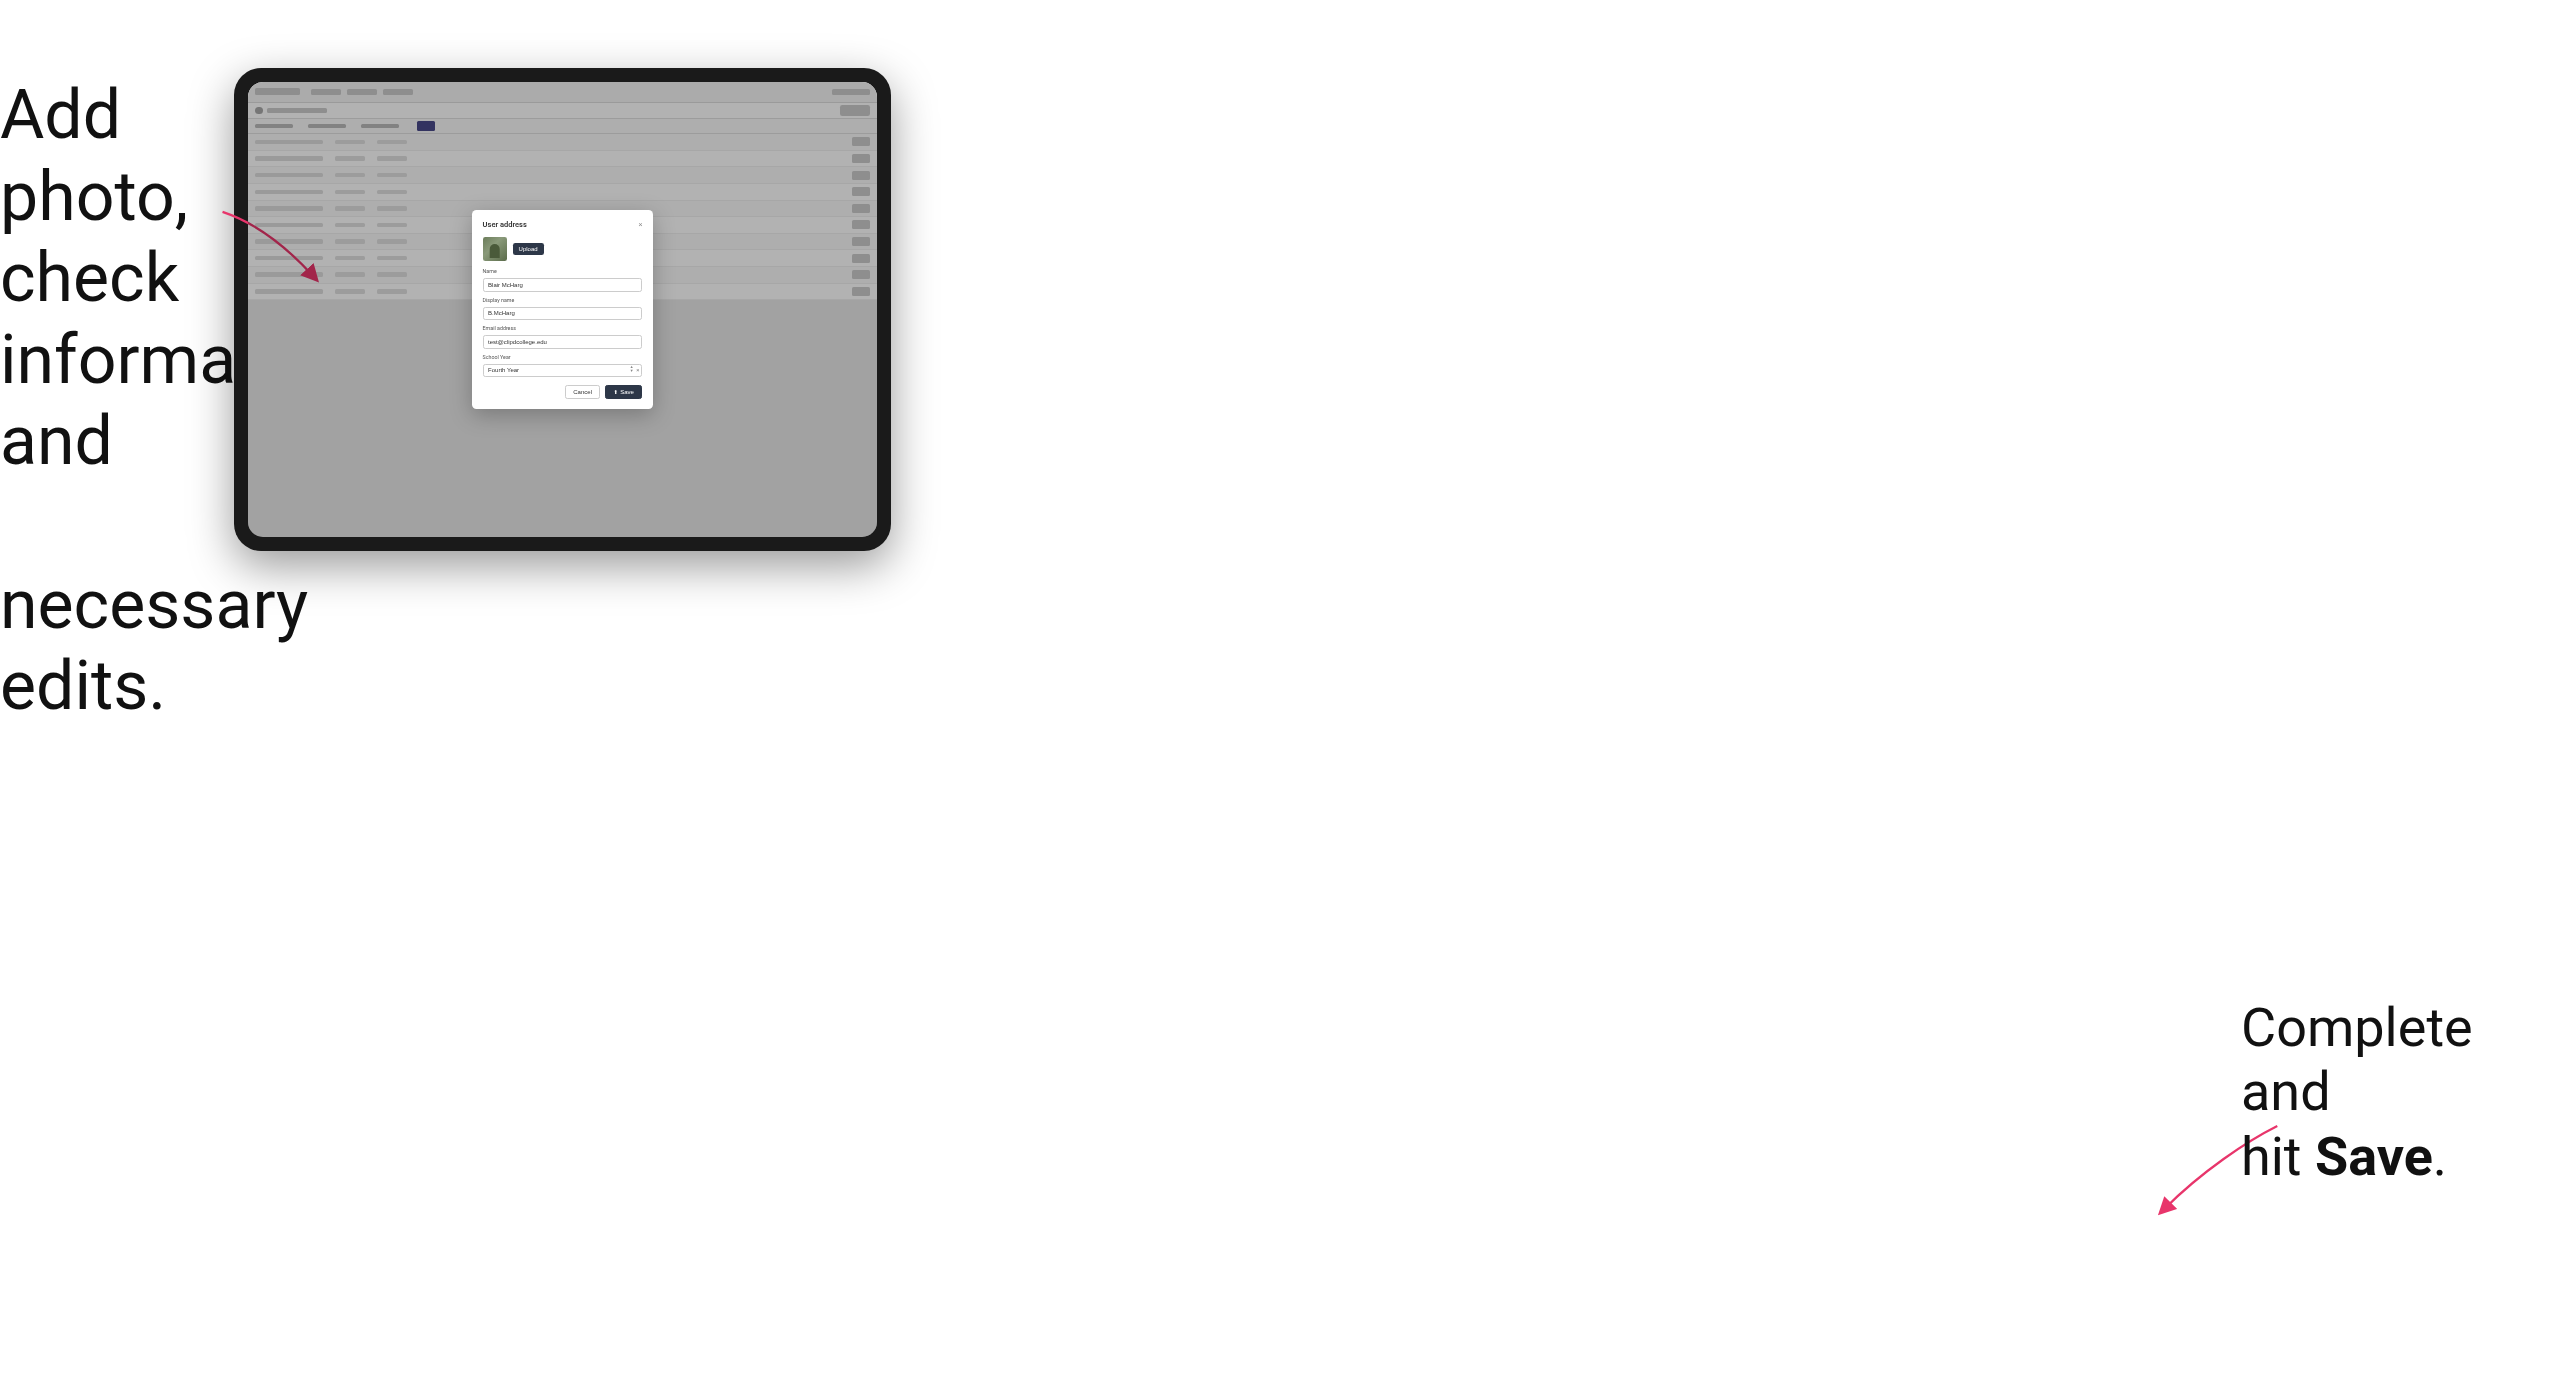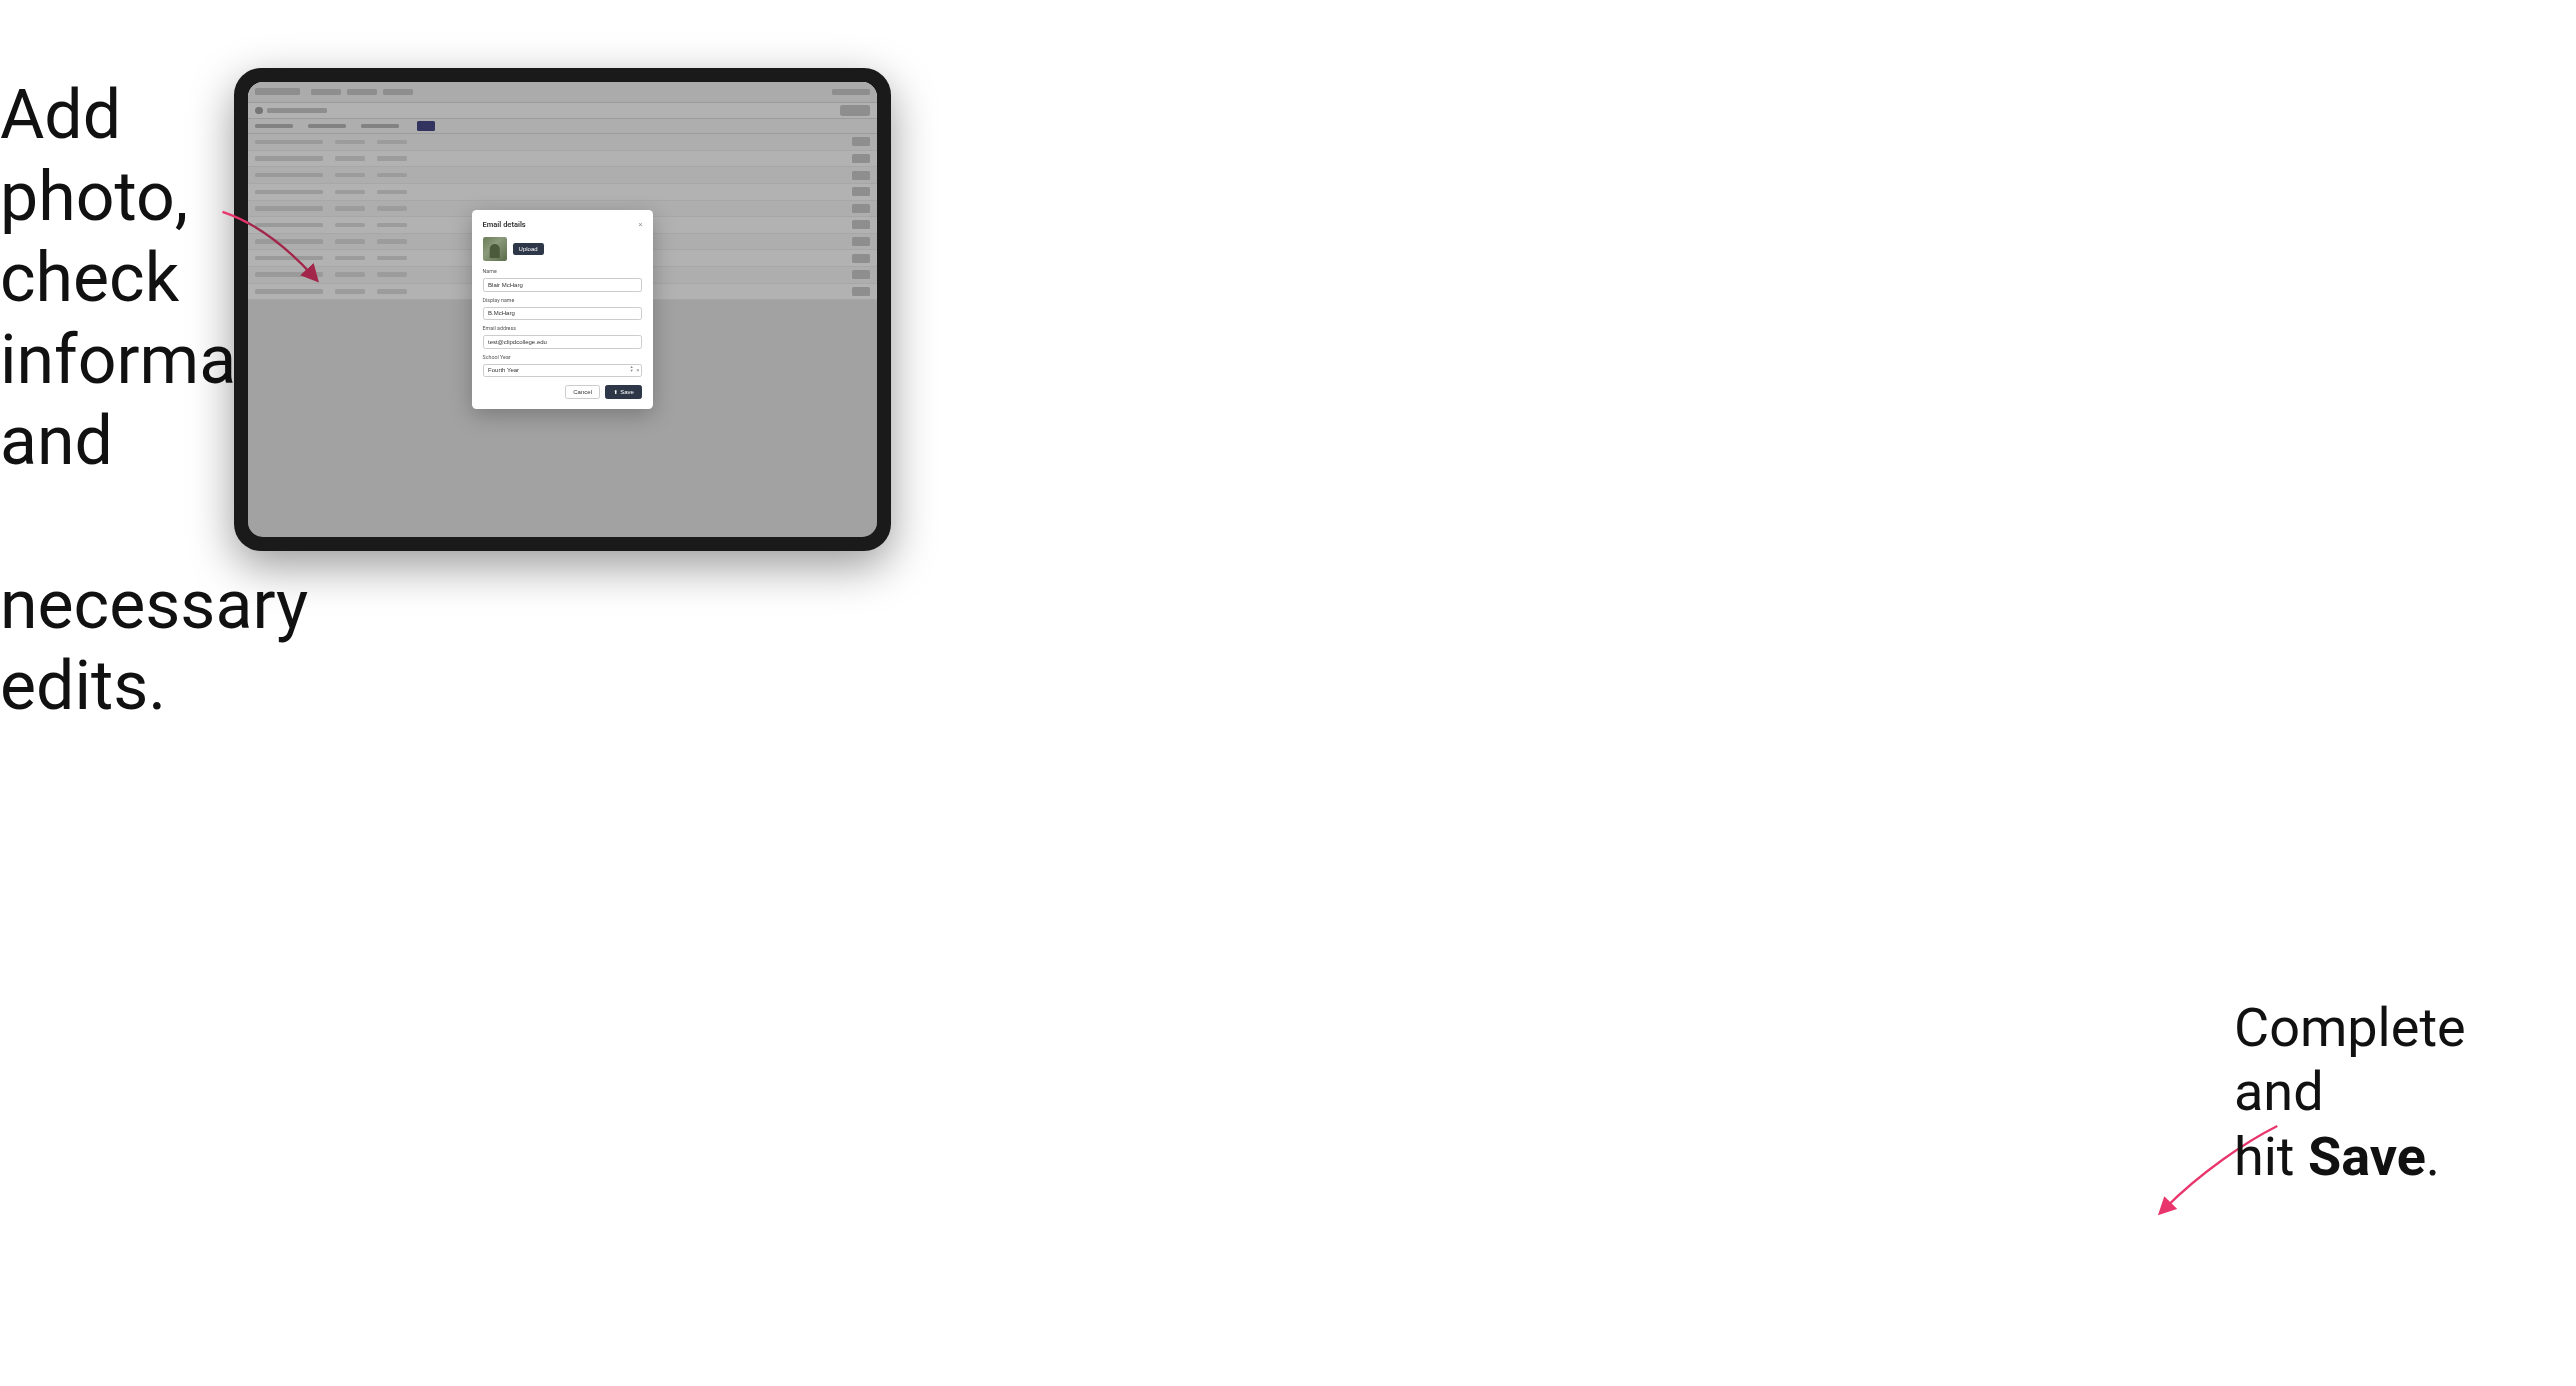--- a/index.html
+++ b/index.html
@@ -334,21 +334,21 @@
       left: 215px;
       top: 204px;
       width: 113px;
       height: 91px;
       pointer-events: none;
     }
 
     
     .annotation-right-wrapper {
       position: absolute;
-      right: 25px;
+      right: 18px;
       bottom: 196px;
       width: 317px;
     }
     .annotation-right-text {
       font-size: 54px;
       line-height: 1.2;
       color: #111;
     }
   </style>
 </head>
@@ -447,21 +447,21 @@
         <div class="table-cell-sm"></div>
         <div class="table-cell-sm"></div>
         <div class="table-cell-btn"></div>
       </div>
     </div>
 
     <div class="modal-overlay">
       <div class="modal-dialog">
 
         <div class="modal-header">
-          <span class="modal-title">Email details</span>
+          <span class="modal-title">User address</span>
           <span class="modal-close">×</span>
         </div>
 
         <div class="photo-area">
           <div class="photo-thumb">
             <div class="photo-thumb-inner"></div>
           </div>
           <button class="upload-btn">Upload</button>
         </div>
 

